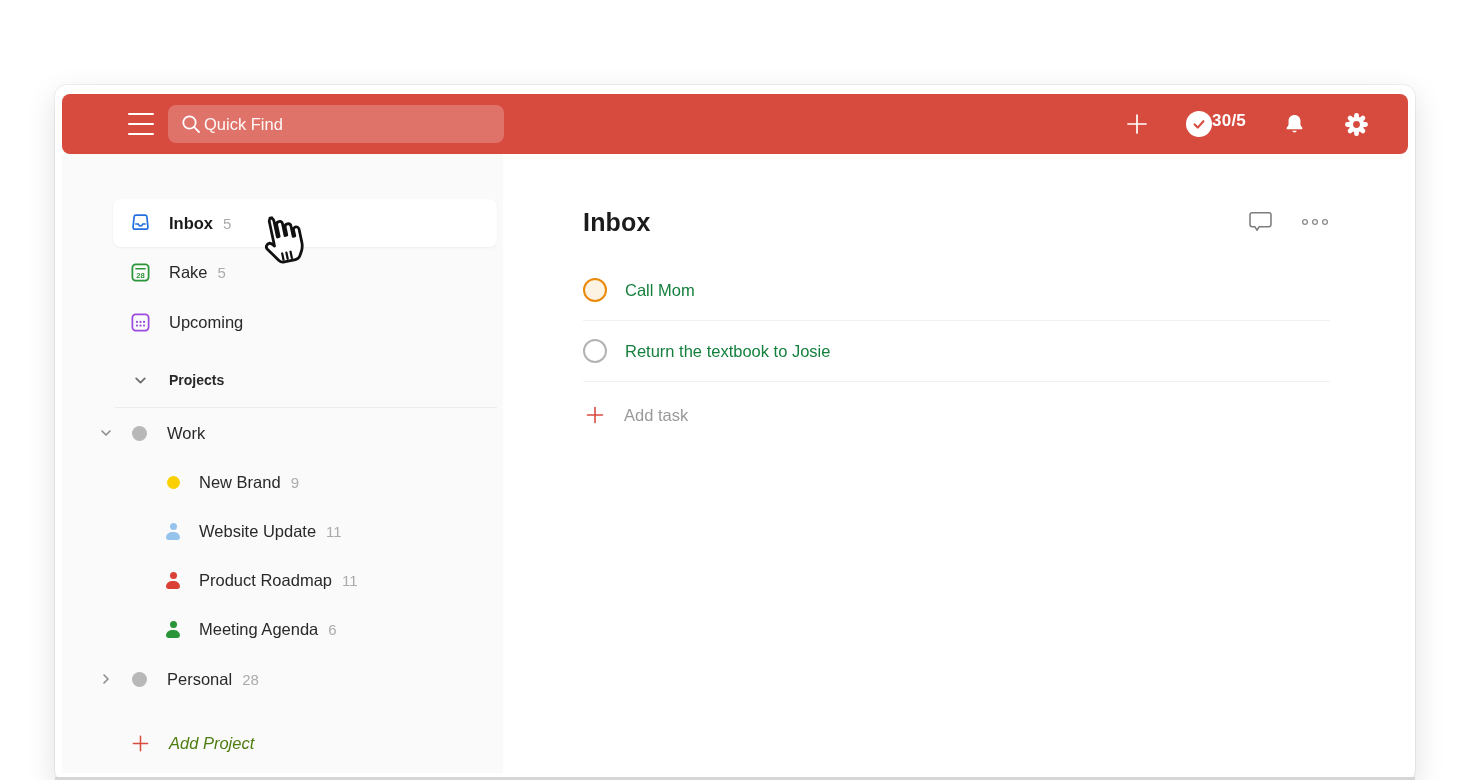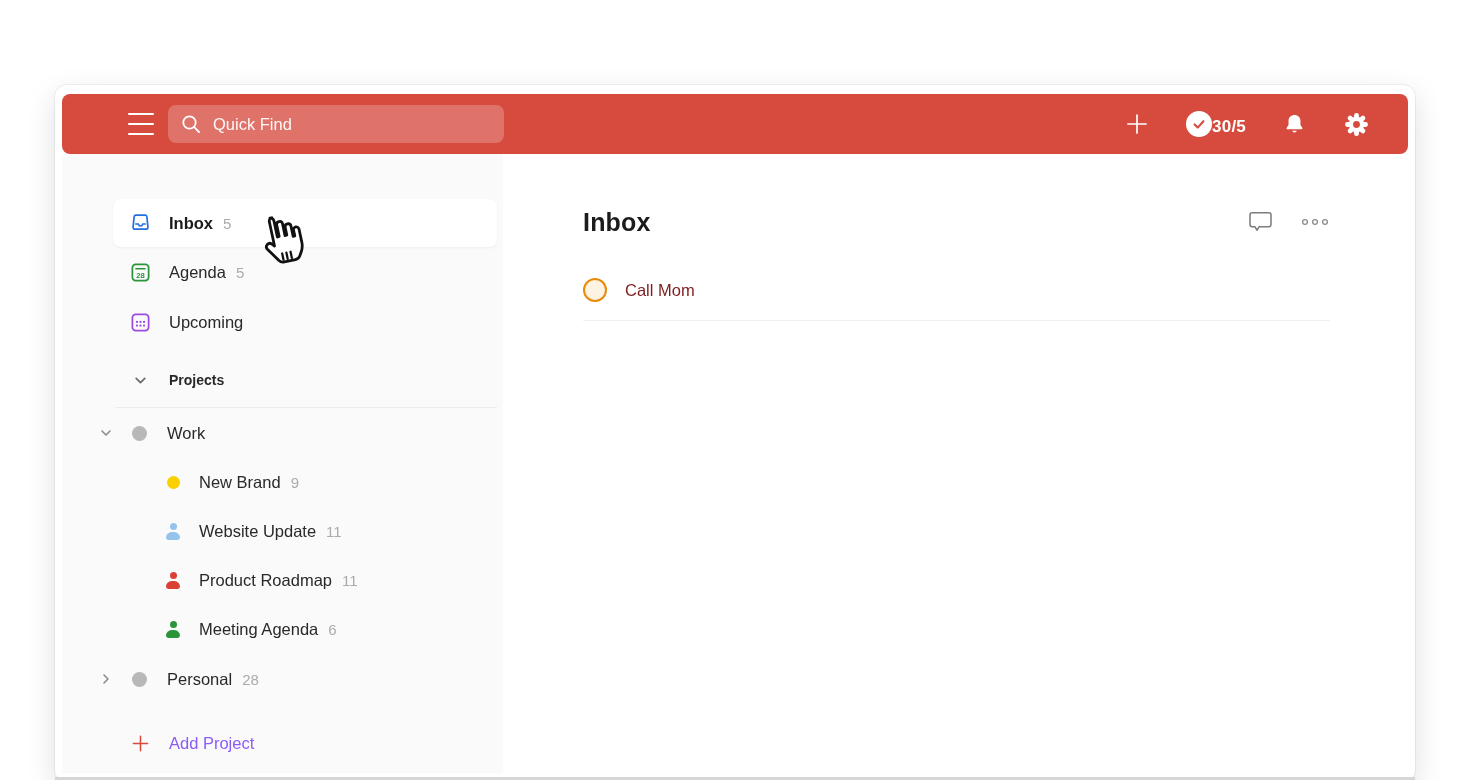--- a/index.html
+++ b/index.html
@@ -18,29 +18,29 @@
 
   
   .topbar {
     height:60px; background:#d74b3f; border-radius:8px;
     display:flex; align-items:center; position:relative;
   }
   .hamburger { margin-left:66px; width:26px; height:22px; display:flex; flex-direction:column; justify-content:space-between; cursor:pointer; }
   .hamburger span { display:block; height:2.4px; background:#fff; border-radius:2px; }
   .searchbox {
     margin-left:14px; width:336px; height:38px; background:rgba(255,255,255,0.22);
-    border-radius:8px; display:flex; align-items:center; padding:0 12px; gap:9px;
+    border-radius:8px; display:flex; align-items:center; padding:0 12px; 
   }
   .searchbox input {
     flex:1; background:transparent; border:none; outline:none;
     color:#fff; font-size:16.5px; font-family:"Liberation Sans", sans-serif;
   }
   .searchbox input::placeholder { color:rgba(255,255,255,0.95); opacity:1; }
   .topbar-right { margin-left:auto; display:flex; align-items:center; gap:36px; padding-right:38px; }
-  .karma { display:flex; align-items:flex-end; gap:0; cursor:pointer; }
+  .karma { display:flex; align-items:flex-start; gap:0; cursor:pointer; }
   .karma-circle { width:26px; height:26px; border-radius:50%; background:#fff; display:flex; align-items:center; justify-content:center; }
   .karma-count { color:#fff; font-size:17px; font-weight:600; letter-spacing:.2px; }
   .icon-btn { display:flex; align-items:center; justify-content:center; cursor:pointer; }
 
   
   .app-body { display:flex; height:calc(100% - 69px); }
   .sidebar { width:441px; background:#fafafa; flex-shrink:0; padding-top:45px; }
   .side-inner { margin-left:51px; width:384px; }
   .srow {
     height:50px; display:flex; align-items:center; padding:0 16px;
@@ -55,34 +55,34 @@
   .project-row { padding-left:0; margin-left:-15px; width:399px; }
   .chev-box { width:16px; display:flex; align-items:center; justify-content:center; flex-shrink:0; }
   .dot-lg { width:15px; height:15px; border-radius:50%; background:currentColor; margin-left:18px; flex-shrink:0; }
   .project-label { margin-left:20px; color:#292929; }
   .subrow { height:49px; padding-left:50px; }
   .subicon { width:20px; height:20px; display:flex; align-items:center; justify-content:center; margin-right:16px; flex-shrink:0; }
   .dot-md { width:13px; height:13px; border-radius:50%; background:currentColor; }
   .person-icon { position:relative; width:18px; height:18px; }
   .person-icon::before { content:""; position:absolute; left:5.5px; top:0.5px; width:7px; height:7px; border-radius:50%; background:currentColor; }
   .person-icon::after { content:""; position:absolute; left:2px; bottom:0.5px; width:14px; height:8.5px; border-radius:7px 7px 3px 3px; background:currentColor; }
-  .add-project { margin-top:14px; color:#8b5cf6; }
+  .add-project { margin-top:14px; color:#4d7c0f;font-style:italic; }
   .add-project .plus-box { width:22px; height:22px; margin-right:18px; display:flex; align-items:center; justify-content:center; }
 
   
   .main { flex:1; background:#fff; padding:50px 78px 0 80px; }
   .main-header { display:flex; align-items:center; height:36px; margin-bottom:20px; }
   .main-title { font-size:25px; font-weight:700; color:#1c1c1c; letter-spacing:.2px; }
   .main-header-icons { margin-left:auto; display:flex; align-items:center; gap:26px; }
   .task-row { display:flex; align-items:center; height:61px; border-bottom:1px solid #f0f0f0; cursor:pointer; }
   .task-circle {
     width:24px; height:24px; border:2px solid #b3b3b3; border-radius:50%;
     margin-right:18px; background:#fff; flex-shrink:0; cursor:pointer;
   }
-  .task-label { font-size:16.5px; color:#7f1d1d; }
+  .task-label { font-size:16.5px; color:#15803d; }
   .add-task-row { display:flex; align-items:center; height:56px; margin-top:5px; cursor:pointer; }
   .add-task-row .plus-box { width:24px; display:flex; align-items:center; justify-content:center; margin-right:17px; }
   .add-task-label { color:#999; font-size:16.5px; }
 
   .cursor { position:absolute; left:256px; top:213px; width:52px; height:56px; z-index:10; pointer-events:none; }
 </style>
 </head>
 <body>
 
 <div class="window">
@@ -152,21 +152,21 @@
         </div>
 
         <div class="srow">
           <span class="sicon">
             <svg width="21" height="21" viewBox="0 0 22 22">
               <rect x="2.5" y="2.5" width="17" height="17" rx="3.5" fill="none" stroke="#299438" stroke-width="1.8"></rect>
               <path d="M6.2 7 H15.8" stroke="#299438" stroke-width="1.6" stroke-linecap="round"></path>
               <text x="11" y="16.4" text-anchor="middle" font-size="8" font-weight="bold" fill="#299438" font-family="Liberation Sans, sans-serif">28</text>
             </svg>
           </span>
-          <span>Agenda</span>
+          <span>Rake</span>
           <span class="scount">5</span>
         </div>
 
         <div class="srow">
           <span class="sicon">
             <svg width="21" height="21" viewBox="0 0 22 22">
               <rect x="2.5" y="2.5" width="17" height="17" rx="3.5" fill="none" stroke="#9d4ae0" stroke-width="1.8"></rect>
               <g fill="#9d4ae0">
                 <circle cx="7.3" cy="10.4" r="1.15"></circle>
                   <circle cx="11" cy="10.4" r="1.15"></circle>
@@ -272,21 +272,33 @@
               <circle cx="25" cy="5" r="2.4" fill="none" stroke="#8d8d8d" stroke-width="1.3"></circle>
             </svg>
           </div>
         </div>
       </div>
 
       <div class="task-row">
         <span class="task-circle" style="border-color:#eb8909;background:#fdf3e3"></span>
         <span class="task-label">Call Mom</span>
       </div>
-
+      <div class="task-row">
+        <span class="task-circle" style="border-color:#b3b3b3;background:#ffffff"></span>
+        <span class="task-label">Return the textbook to Josie</span>
+      </div>
+
+      <div class="add-task-row">
+        <span class="plus-box">
+          <svg width="20" height="20" viewBox="0 0 20 20">
+              <path d="M10 2.5 V17.5 M2.5 10 H17.5" stroke="#d74b3f" stroke-width="1.6" stroke-linecap="round"></path>
+            </svg>
+        </span>
+        <span class="add-task-label">Add task</span>
+      </div>
     </div>
 
   </div>
 </div>
 
 <div class="window-bottom-edge"></div>
 
 <div class="cursor">
   <svg width="52" height="56" viewBox="0 0 28 30" style="transform:rotate(-12deg)">
     <path d="M10.2 1.6 c1 0 1.8.8 1.8 1.8 v9 l1-.15 V6 c0-.9.7-1.6 1.6-1.6 .9 0 1.6.7 1.6 1.6 v6.5 l1-.1 V8.2 c0-.9.7-1.6 1.6-1.6 .9 0 1.6.7 1.6 1.6 v5.6 l.9-.05 v-3.15 c0-.8.7-1.5 1.5-1.5 .8 0 1.5.7 1.5 1.5 v7.4 c0 1.7-.5 3.3-1.3 4.7 l-1.2 2 c-.6 1-1.7 1.6-2.8 1.6 h-6.1 c-1.1 0-2.1-.5-2.7-1.4 l-4.8-7.2 c-.5-.8-.3-1.9.5-2.5 .7-.5 1.7-.4 2.3.2 l1.3 1.4 V3.4 c0-1 .8-1.8 1.7-1.8 z" fill="#ffffff" stroke="#111111" stroke-width="1.5" stroke-linejoin="round"></path>

